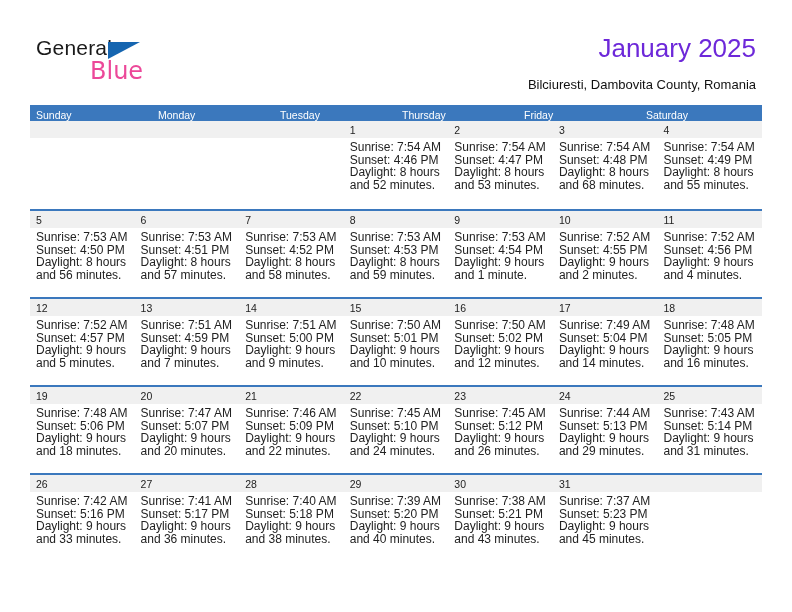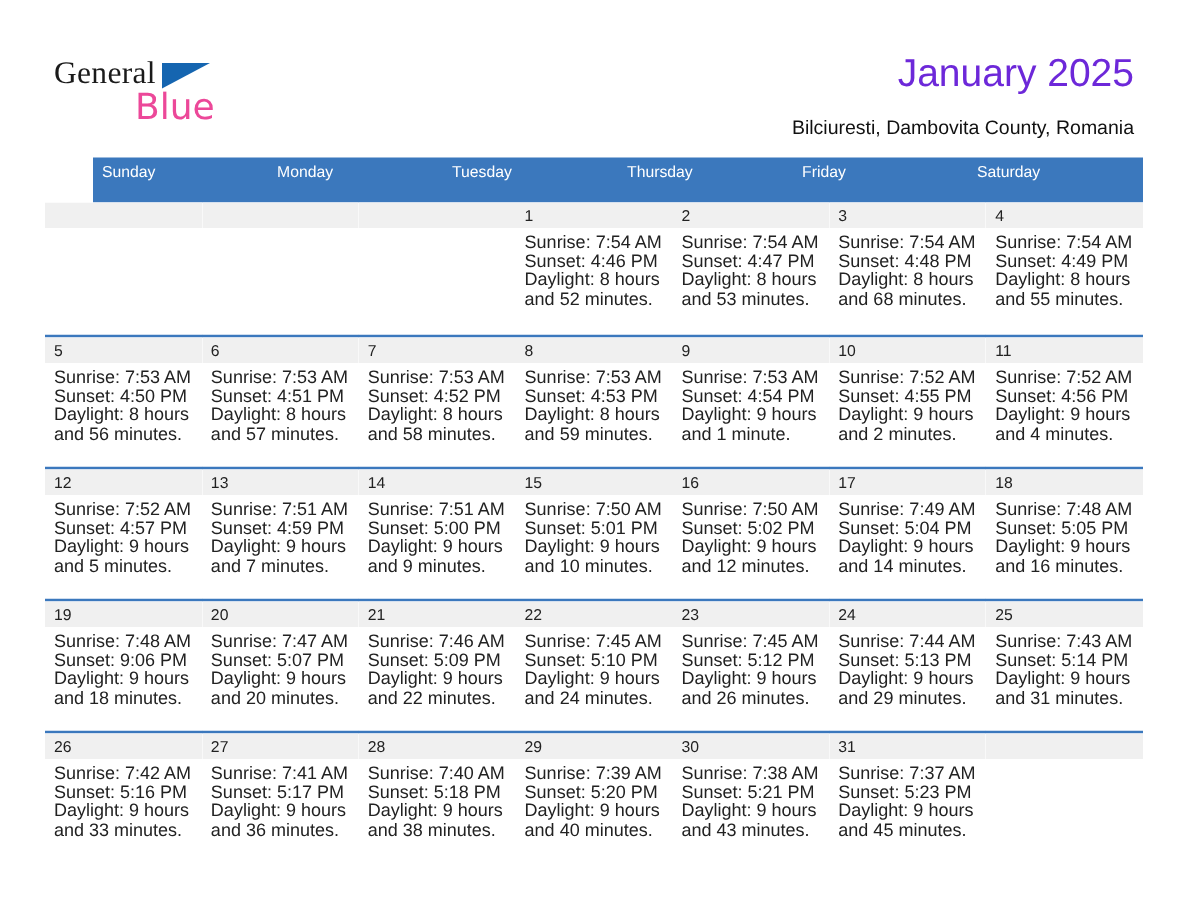--- a/index.html
+++ b/index.html
@@ -36,21 +36,21 @@
     width: 170px;
     height: 46px;
   }
   .logo-general {
     position: absolute;
     left: 0;
     top: 0;
     font-size: 21px;
     letter-spacing: 0.2px;
     color: #1a1a1a;
-    font-family: Liberation Serif, serif;
+    font-family: Liberation Sans, sans-serif;
     text-align: center;
   }
   .logo-triangle {
     position: absolute;
     left: 72px;
     top: 6px;
     width: 0;
     height: 0;
     border-left: 32px solid #1565b0;
     border-bottom: 17px solid transparent;
@@ -86,22 +86,21 @@
   
   .calendar {
     position: absolute;
     left: 30px;
     top: 105px;
     width: 732px;
   }
   .dow-row {
     display: flex;
     background: #3b78bd;
-    height: 30px;
-    margin-left: 32px;
+    height: 16px;
   }
   .dow-cell {
     flex: 1 1 0;
     color: #ffffff;
     font-size: 10.5px;
     padding: 4px 0 0 6px;
     box-sizing: border-box;
     white-space: nowrap;
   }
   .week {
@@ -363,21 +362,21 @@
           <div>and 16 minutes.</div>
         </div>
       </div>
     </div>
 
     <div class="week">
       <div class="day">
         <div class="datebar">19</div>
         <div class="info">
           <div>Sunrise: 7:48 AM</div>
-          <div>Sunset: 9:06 PM</div>
+          <div>Sunset: 5:06 PM</div>
           <div>Daylight: 9 hours</div>
           <div>and 18 minutes.</div>
         </div>
       </div>
       <div class="day">
         <div class="datebar">20</div>
         <div class="info">
           <div>Sunrise: 7:47 AM</div>
           <div>Sunset: 5:07 PM</div>
           <div>Daylight: 9 hours</div>

